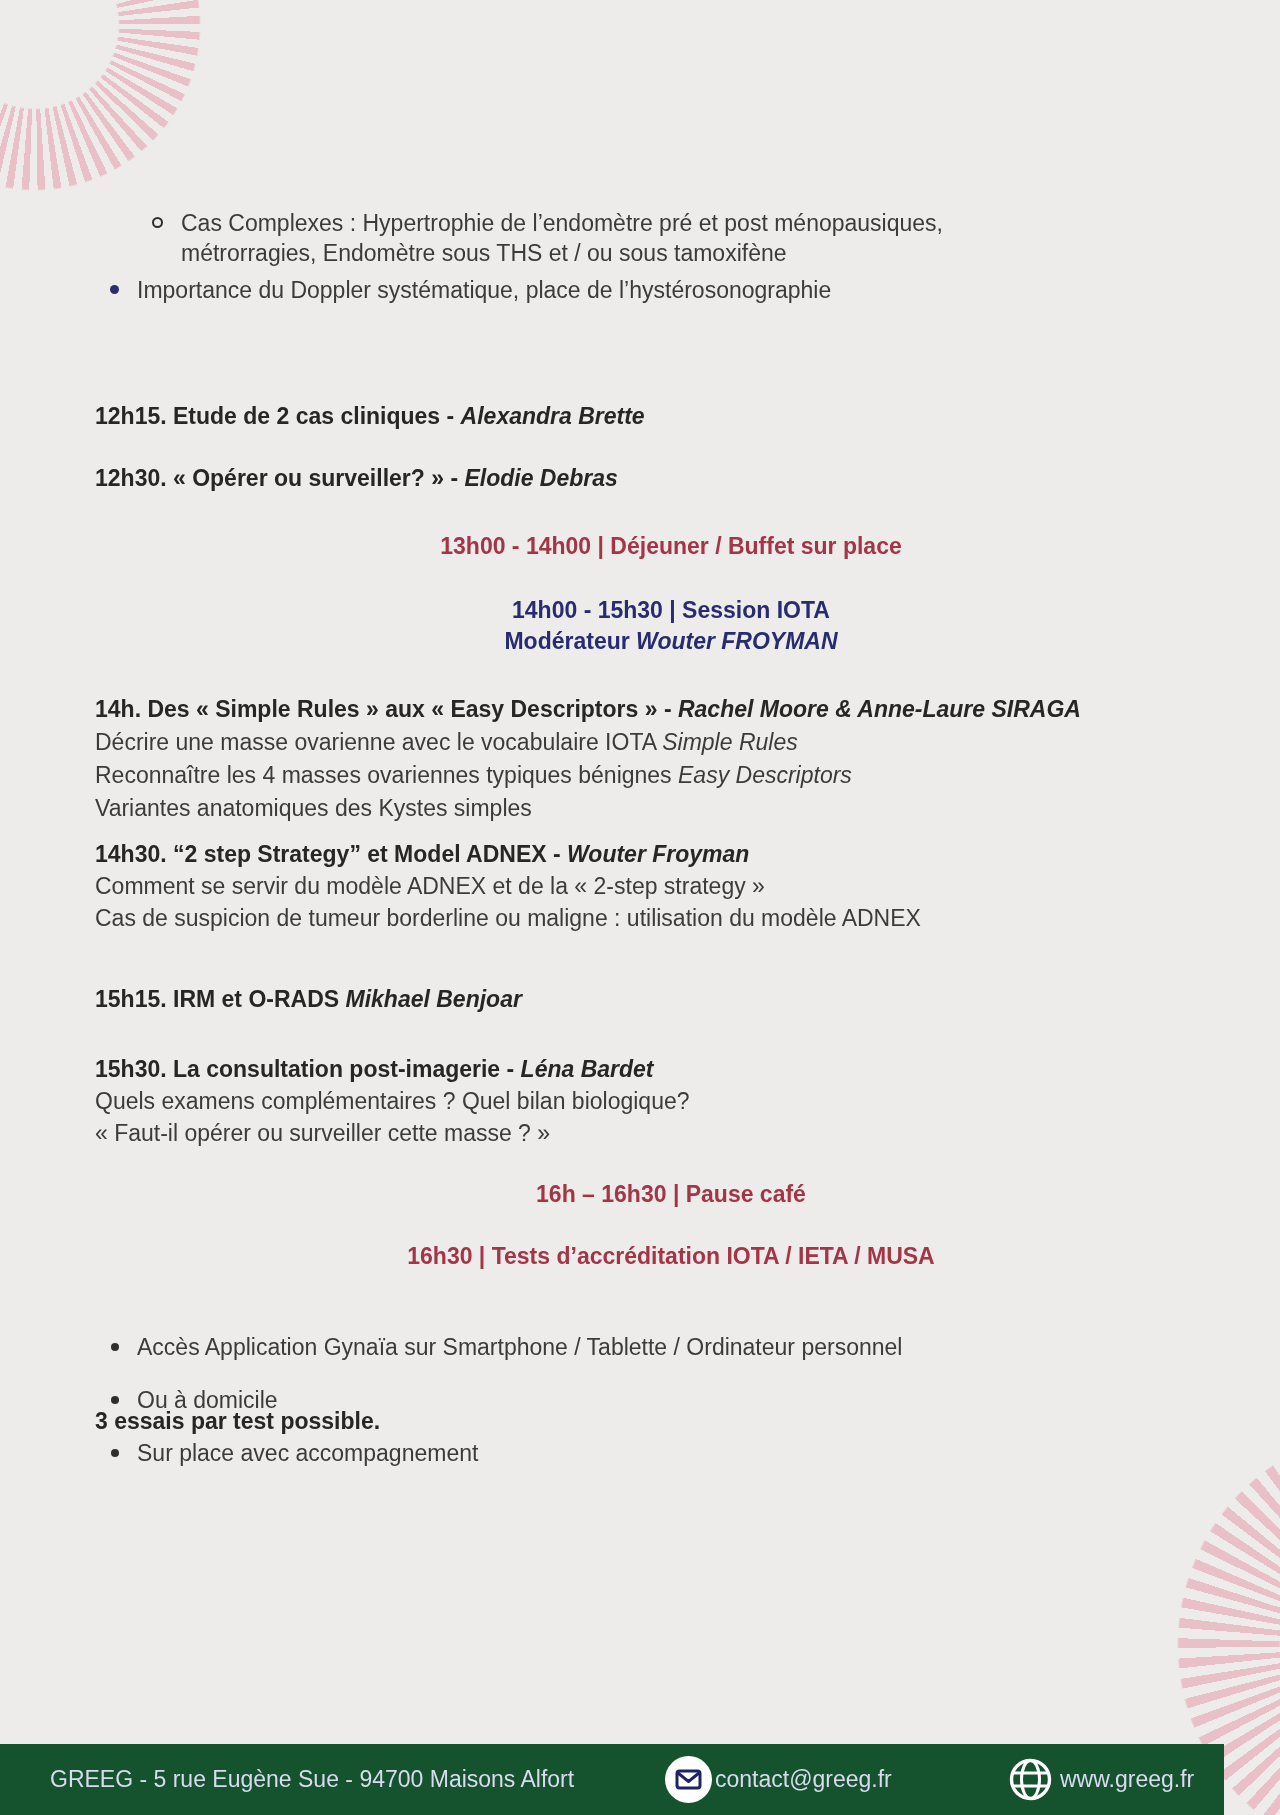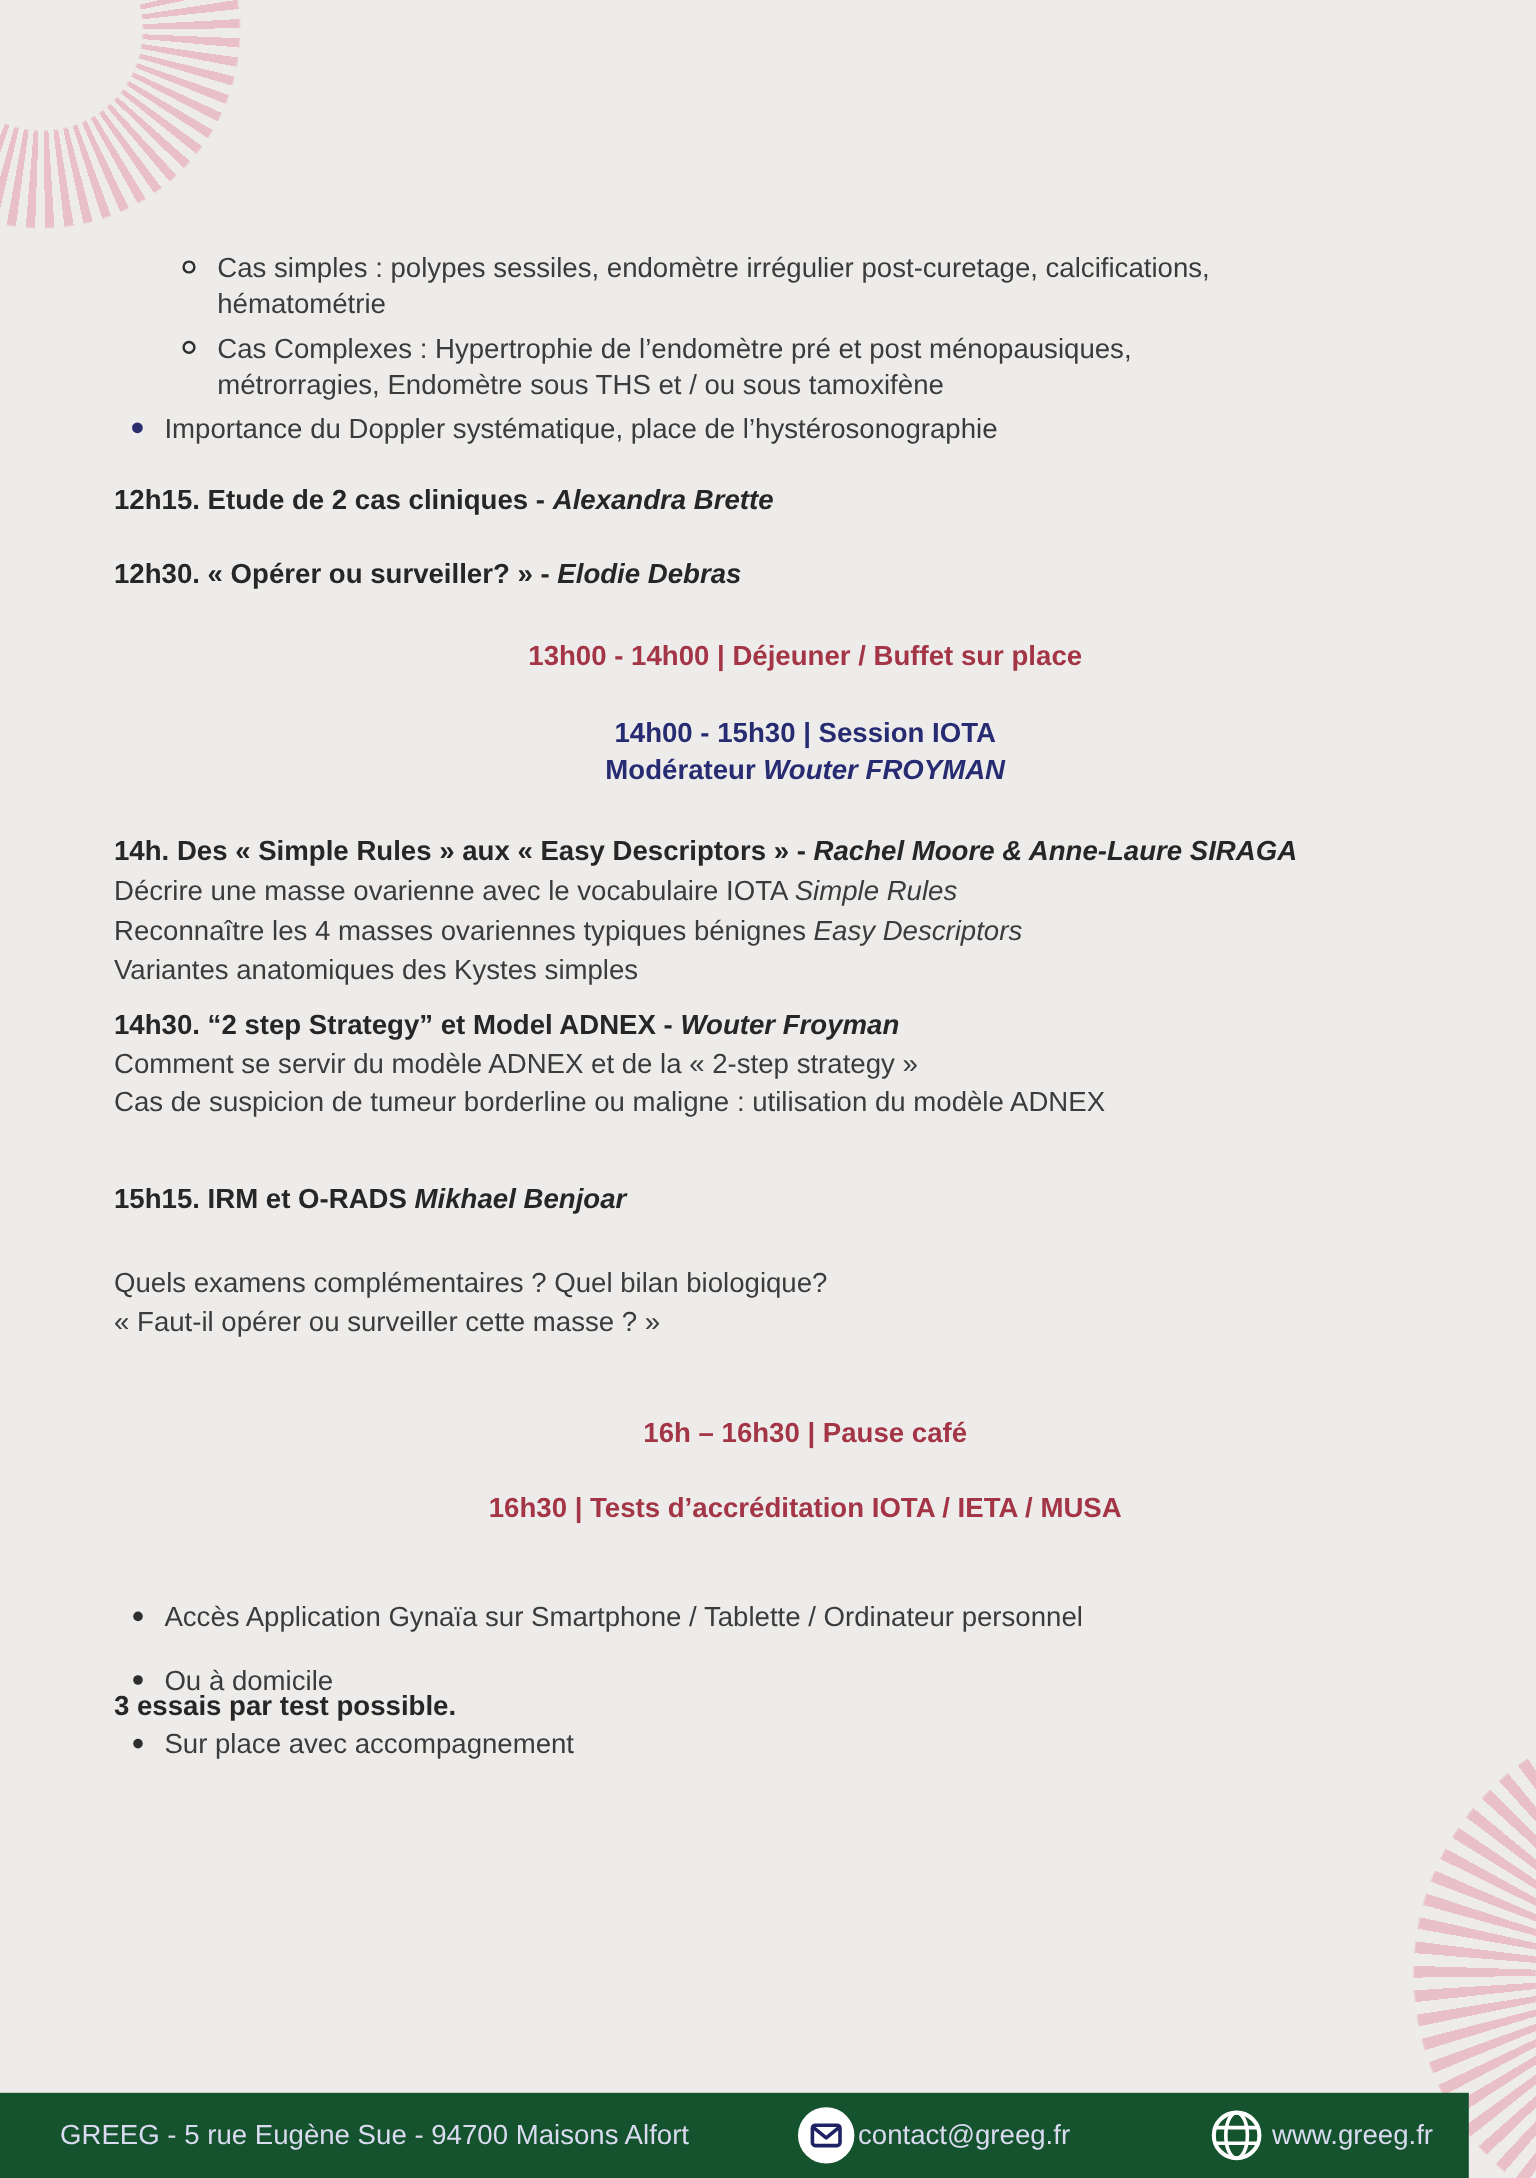--- a/index.html
+++ b/index.html
@@ -73,25 +73,20 @@
 <body>
 
 <div class="page">
 
   <div class="sunburst sunburst-tl"></div>
   <div class="sunburst sunburst-br"></div>
 
   <ul class="plainlist blk" style="top:208px">
     <li class="li-sub">
       <span class="ring"></span>
-      <span style="display:block">Cas simples : polypes sessiles, endomètre irrégulier post-curetage, calcifications,</span>
-      <span style="display:block">hématométrie</span>
-    </li>
-    <li class="li-sub">
-      <span class="ring"></span>
       <span style="display:block">Cas Complexes : Hypertrophie de l’endomètre pré et post ménopausiques,</span>
       <span style="display:block">métrorragies, Endomètre sous THS et / ou sous tamoxifène</span>
     </li>
     <li class="li-main">
       <span class="dot"></span>
       <span>Importance du Doppler systématique, place de l’hystérosonographie</span>
     </li>
   </ul>
 
   <div class="blk heading" style="top:403px">
@@ -130,20 +125,23 @@
     </div>
     <div>Comment se servir du modèle ADNEX et de la « 2-step strategy »</div>
     <div>Cas de suspicion de tumeur borderline ou maligne : utilisation du modèle ADNEX</div>
   </div>
 
   <div class="blk heading" style="top:986px">
     <span>15h15. IRM et O-RADS </span><span class="speaker">Mikhael Benjoar</span>
   </div>
 
   <div class="blk lines32" style="top:1053px">
+    <div class="heading">
+      <span>15h30. La consultation post-imagerie - </span><span class="speaker">Léna Bardet</span>
+    </div>
     <div>Quels examens complémentaires ? Quel bilan biologique?</div>
     <div>« Faut-il opérer ou surveiller cette masse ? »</div>
   </div>
 
   <div class="blk banner" style="top:1181px">16h – 16h30 | Pause café</div>
 
   <div class="blk banner" style="top:1243px">16h30 | Tests d’accréditation IOTA / IETA / MUSA</div>
 
   <ul class="plainlist blk" style="top:1311px">
     <li class="li-bot">

